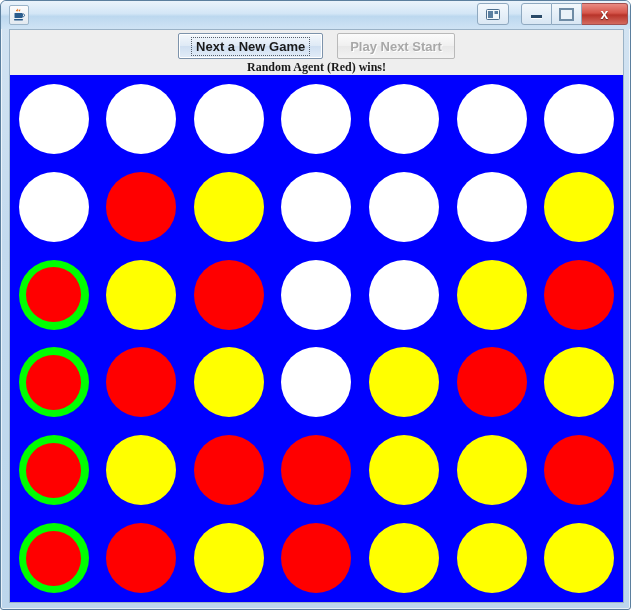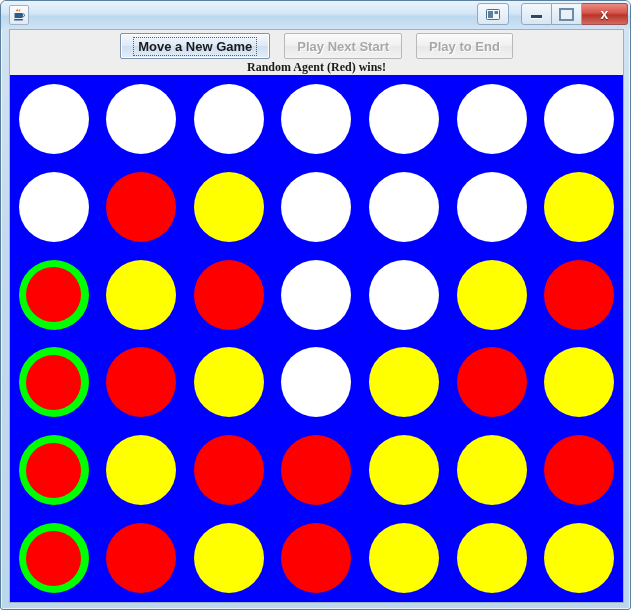--- a/index.html
+++ b/index.html
@@ -270,27 +270,24 @@
         <span class="glyph-close">x</span>
       </div>
     </div>
   </div>
 
   <div class="client">
 
     <div class="toolbar">
       <div class="btn-row">
         <div class="jbutton focused">
-          <span class="focus-ring">Move a New Game</span>
+          <span class="focus-ring">Next a New Game</span>
         </div>
         <div class="jbutton disabled">
           <span>Play Next Start</span>
-        </div>
-        <div class="jbutton disabled">
-          <span>Play to End</span>
         </div>
       </div>
       <div class="status-line">Random Agent (Red) wins!</div>
     </div>
 
     <div class="board" id="board">
         <div class="cell">
           <div class="disc empty"></div>
         </div>
         <div class="cell">

